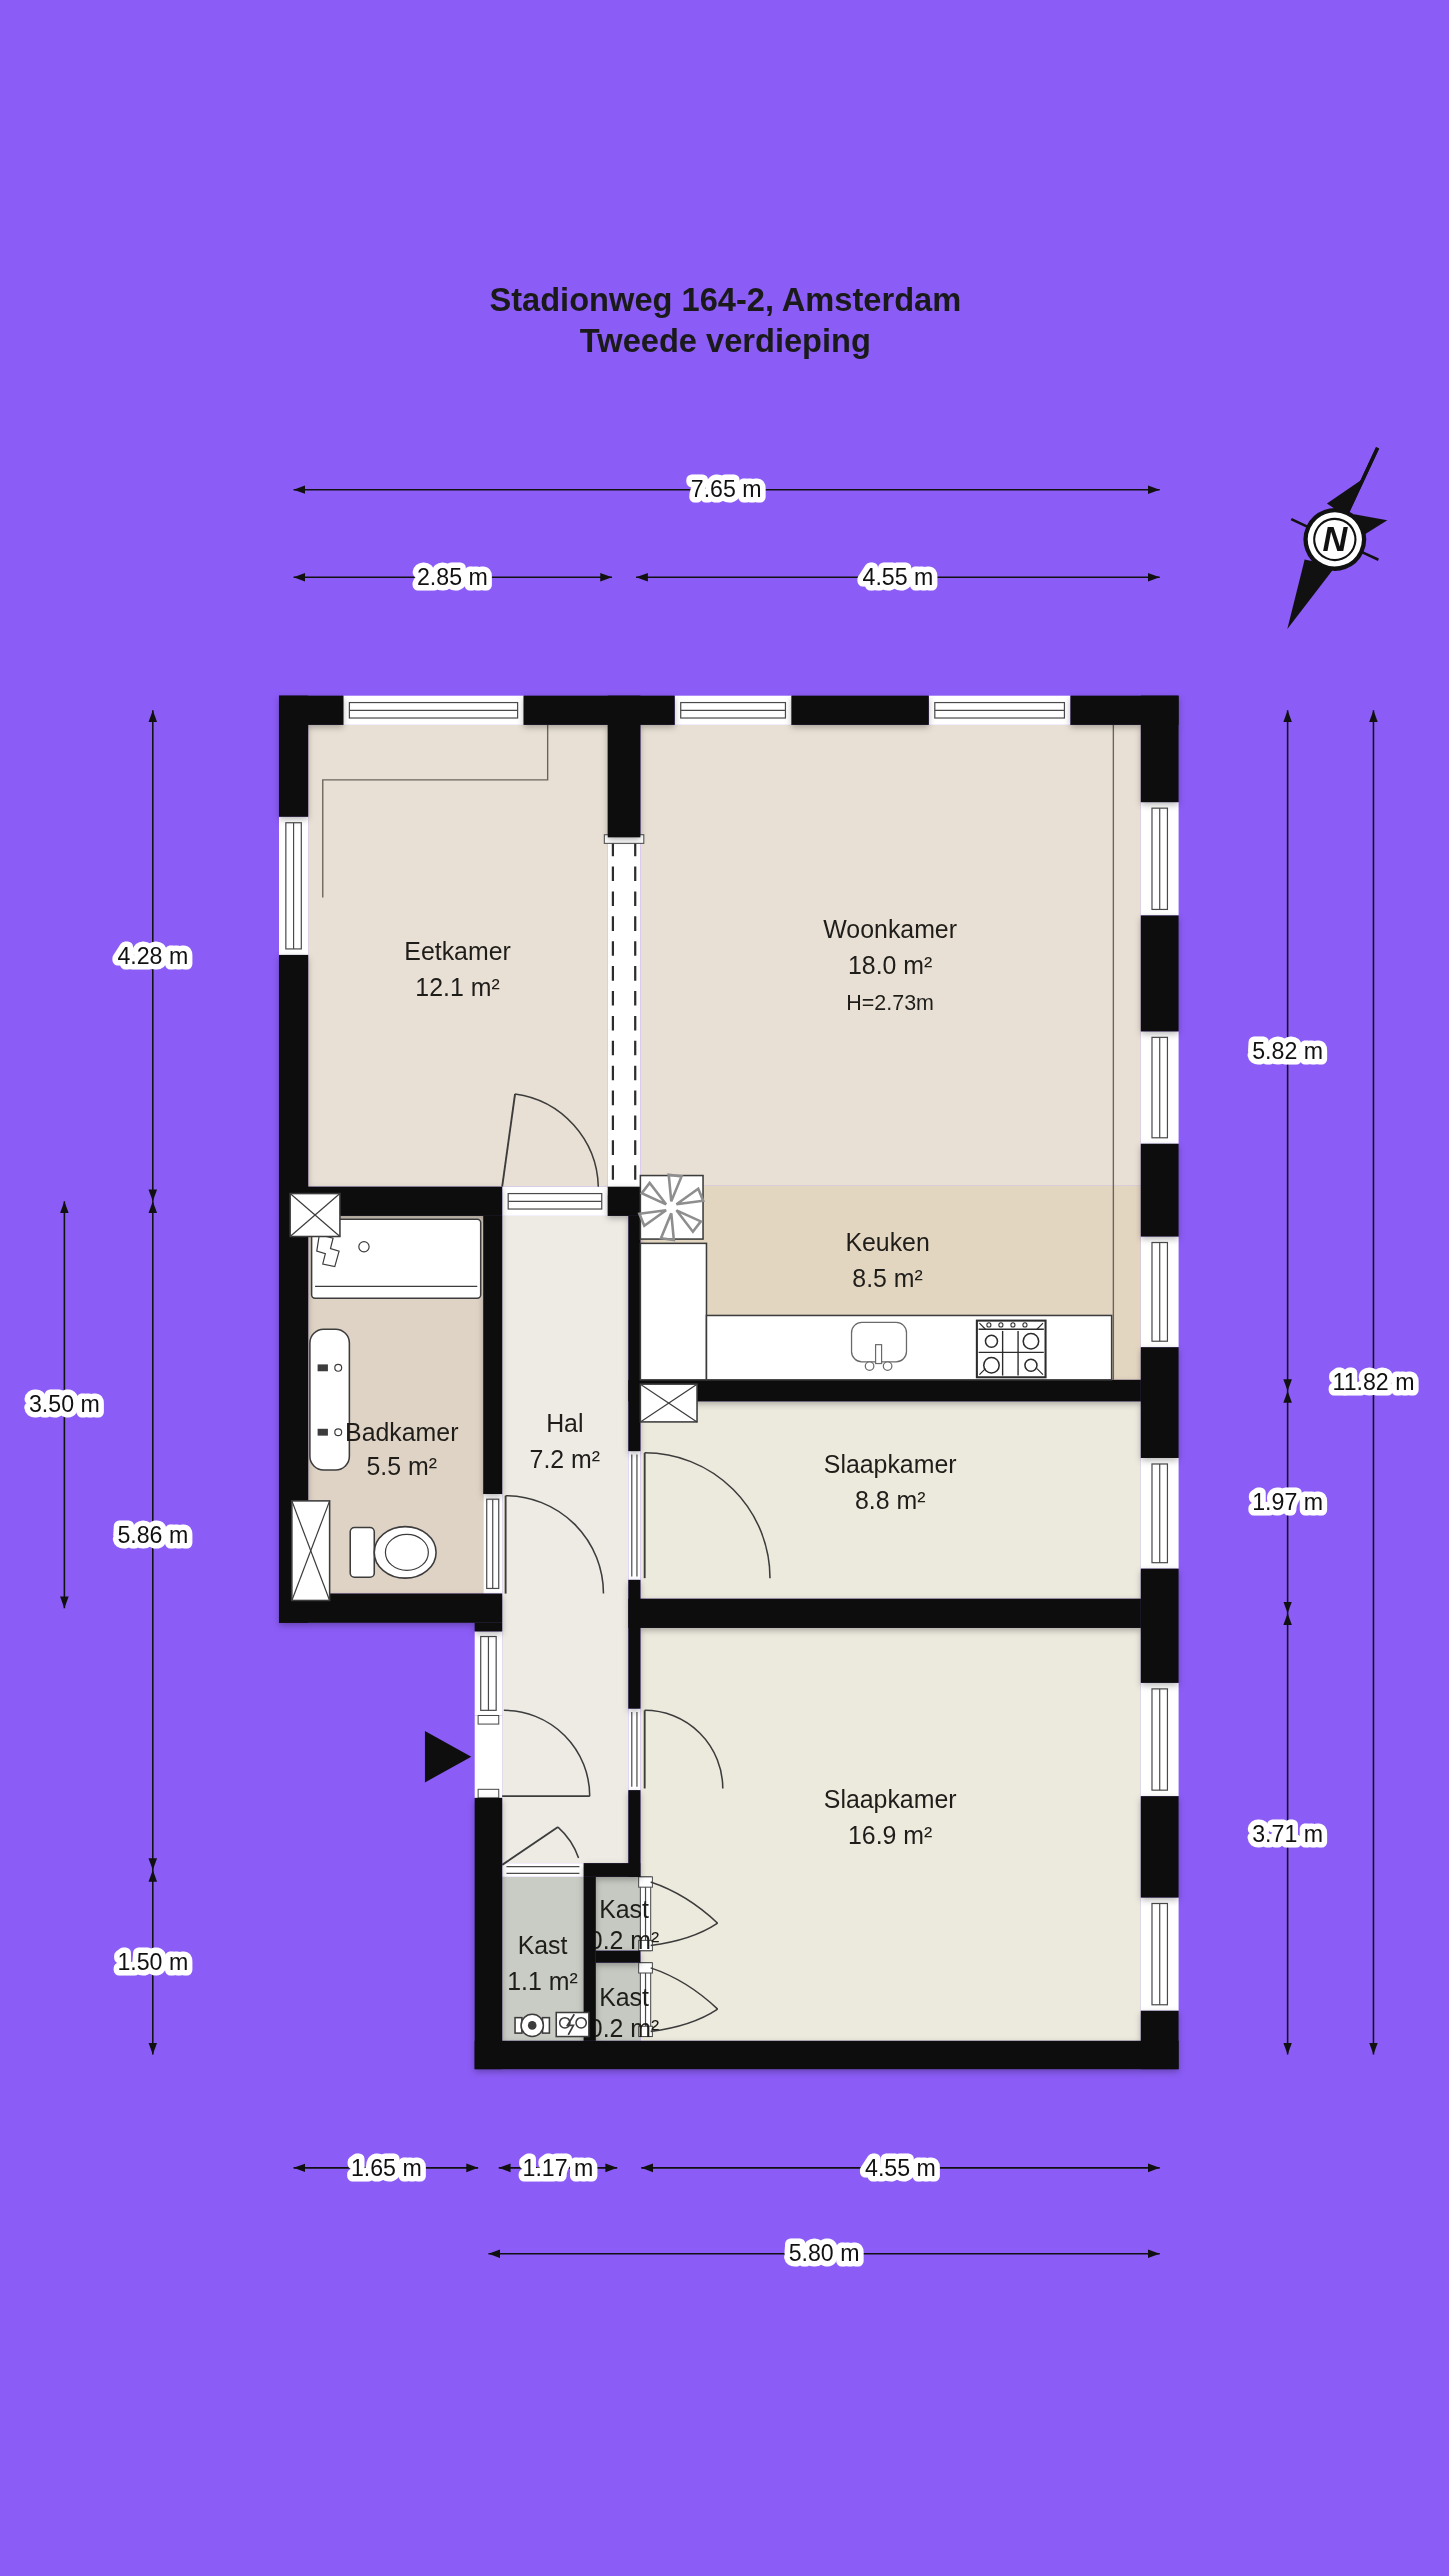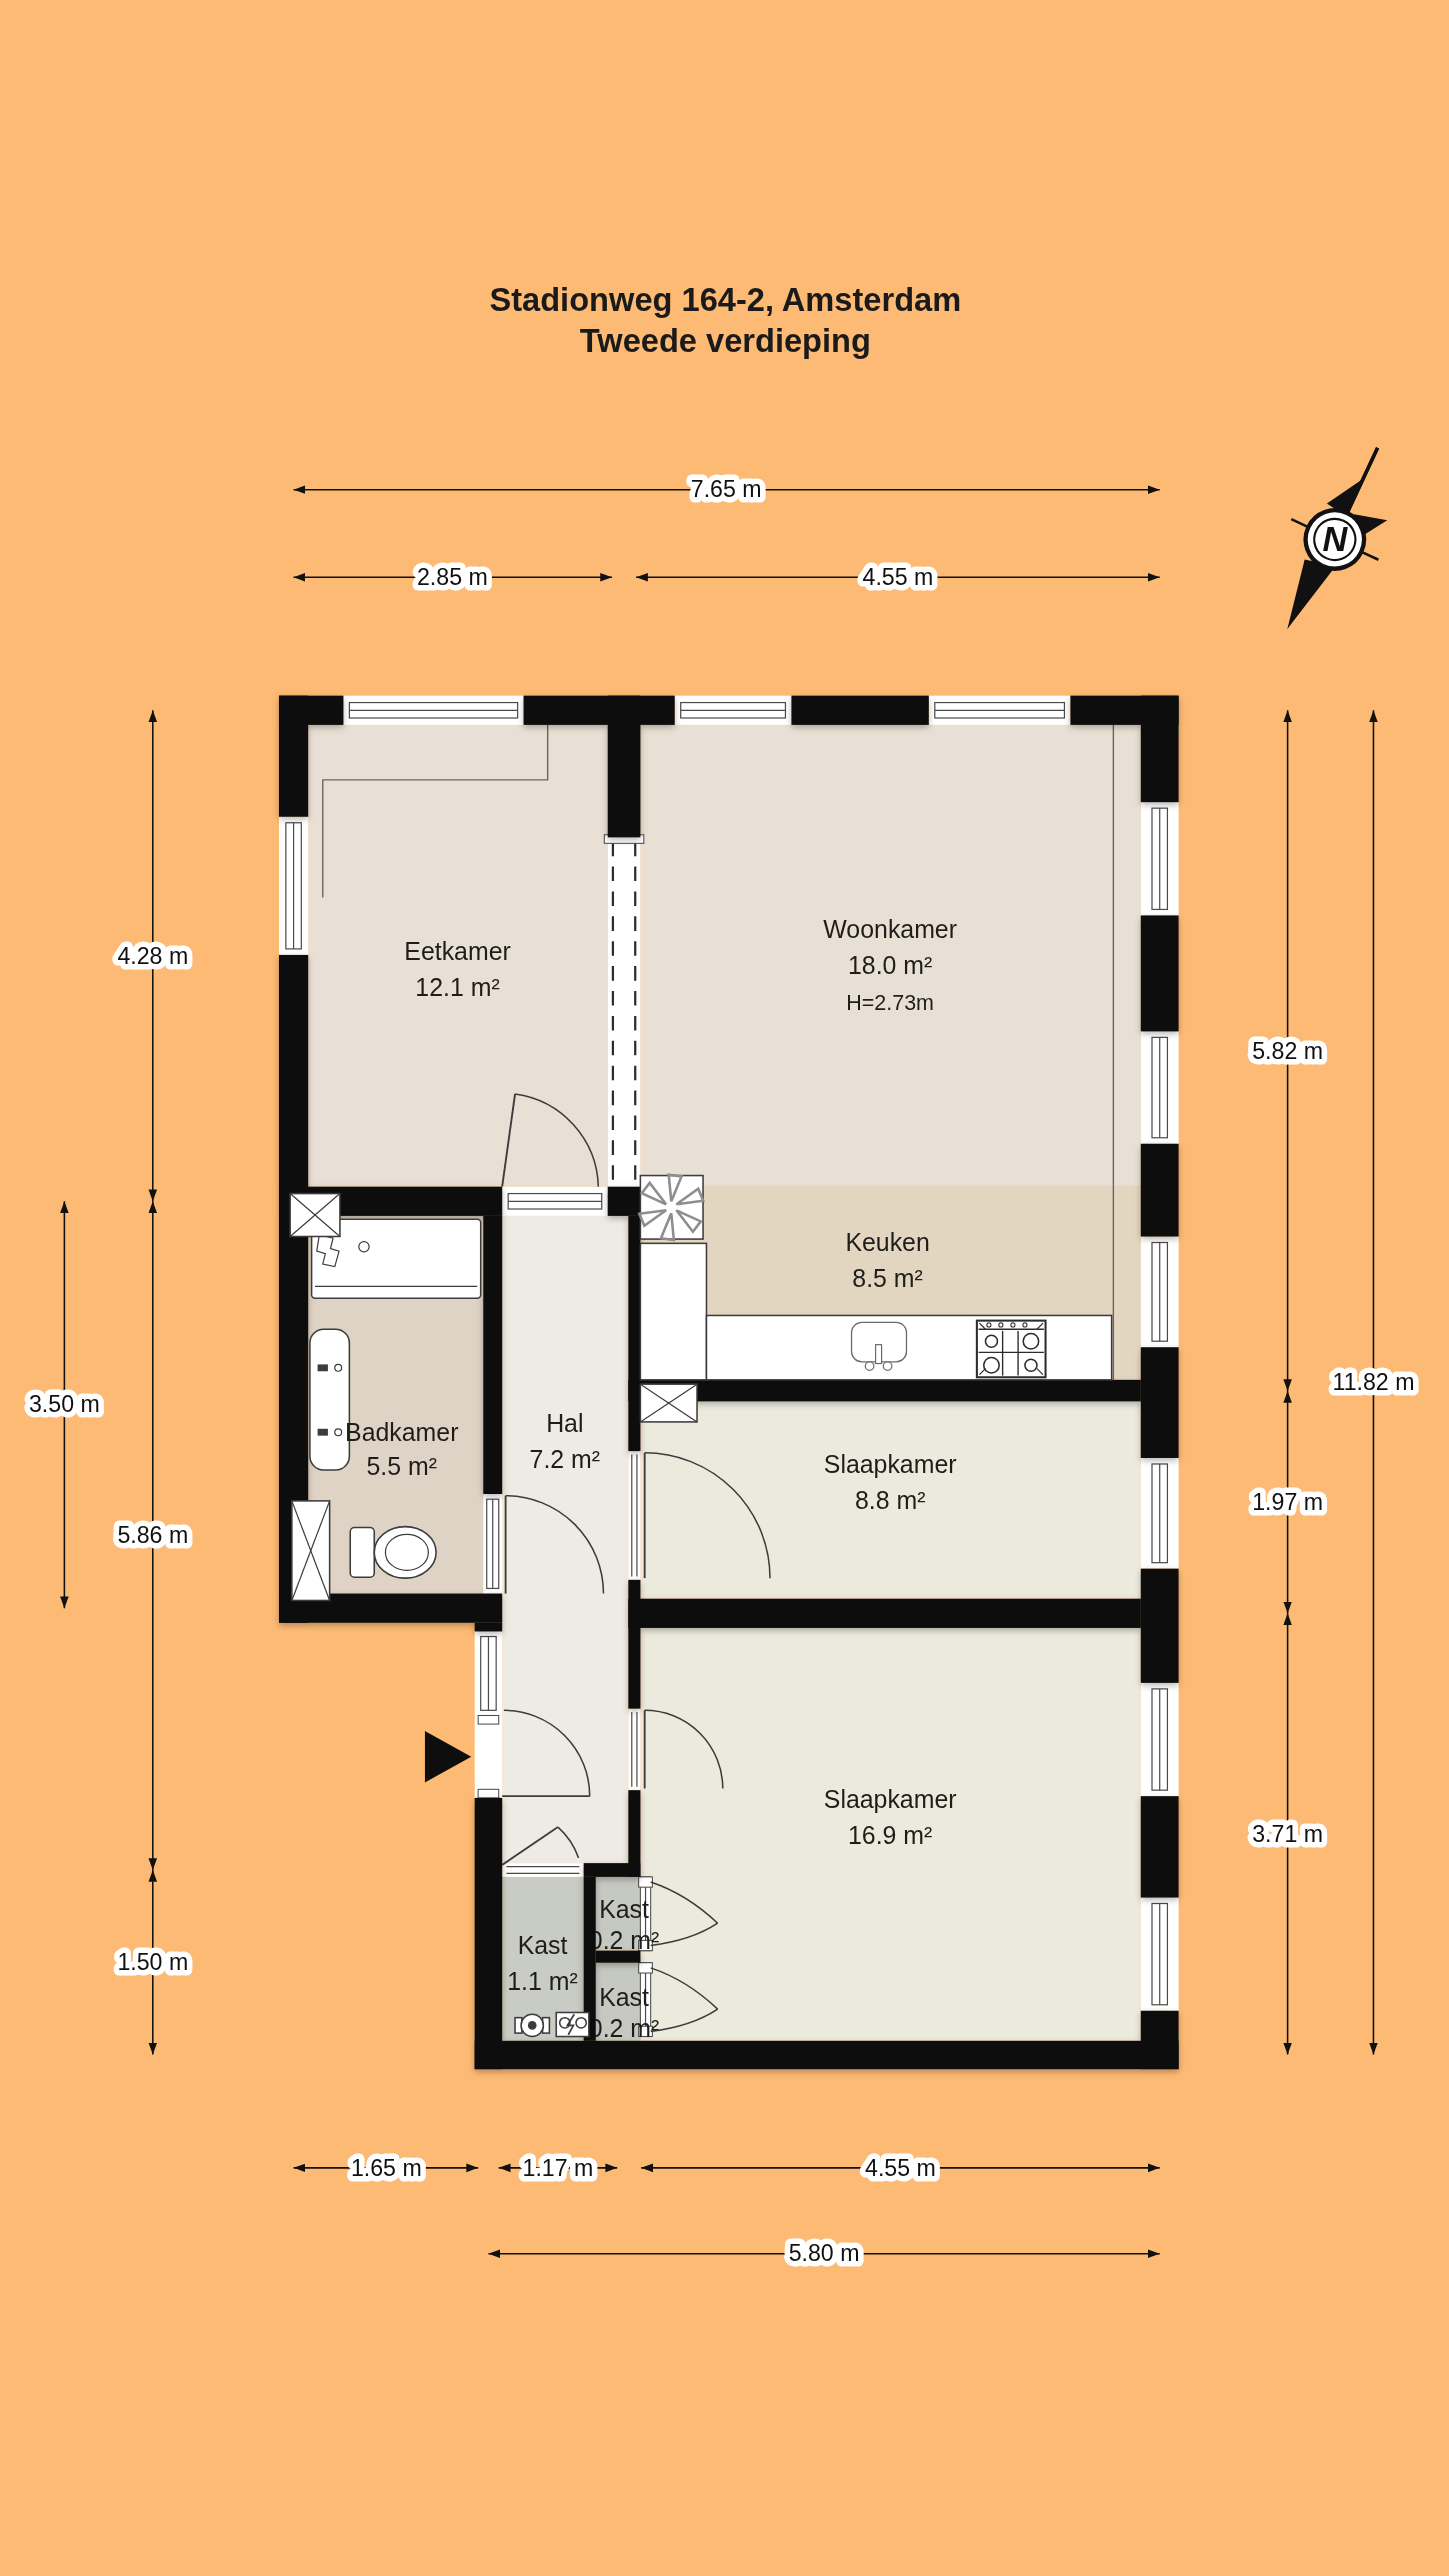--- a/index.html
+++ b/index.html
@@ -1,16 +1,16 @@
 <!DOCTYPE html>
 <html style="font-size:13.7px"><head>
 <meta charset="utf-8">
 <style>
   html,body{margin:0;padding:0;background:#ffffff;}
-  .page{width:1449px;height:2576px;position:relative;background:#fdba74;font-family:"Liberation Sans",sans-serif;}
+  .page{width:1449px;height:2576px;position:relative;background:#8b5cf6;font-family:"Liberation Sans",sans-serif;}
   svg{display:block;}
   .title-line{font:bold 38px "Liberation Sans",sans-serif;fill:#1a1a1a;}
   .room-name,.room-area{font:29px "Liberation Sans",sans-serif;fill:#1f1d1a;}
   .room-height{font:25px "Liberation Sans",sans-serif;fill:#1f1d1a;}
   .dim-label{font:27px "Liberation Sans",sans-serif;fill:#111;paint-order:stroke;stroke:#ffffff;stroke-width:13px;stroke-linejoin:round;}
   .dim-line{stroke:#111;stroke-width:1.8;}
   .wall{fill:#0e0e0e;}
   .winbg{fill:#ffffff;}
   .winframe{fill:none;stroke:#4a4a4a;stroke-width:1.4;}
   .winline{stroke:#4a4a4a;stroke-width:1.4;}

